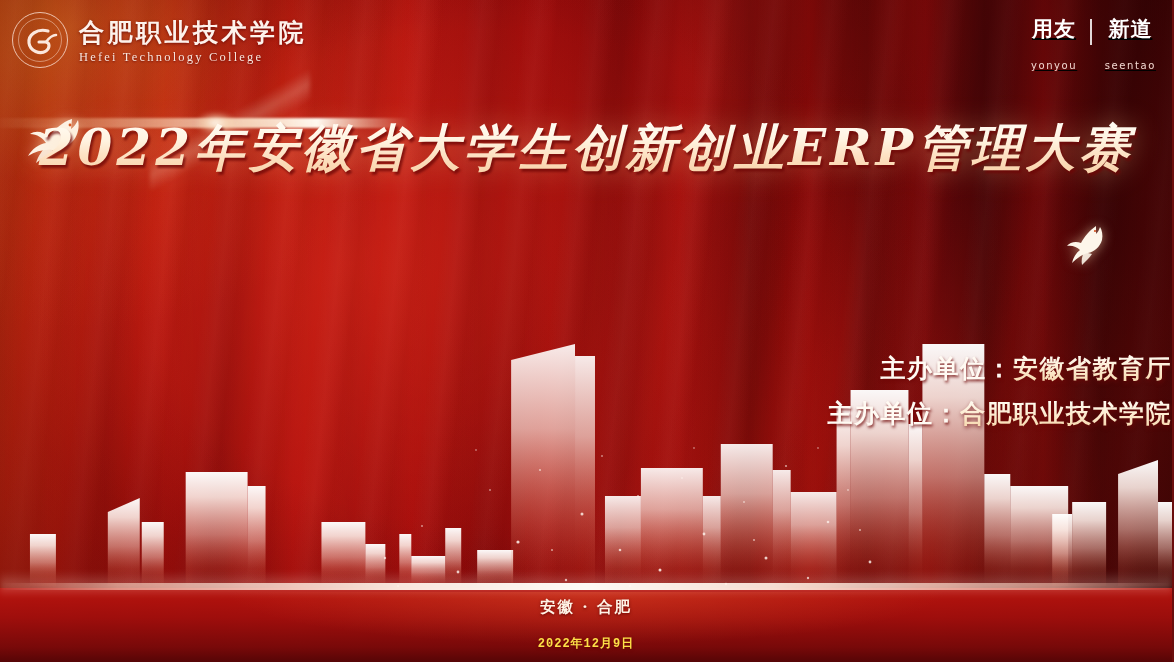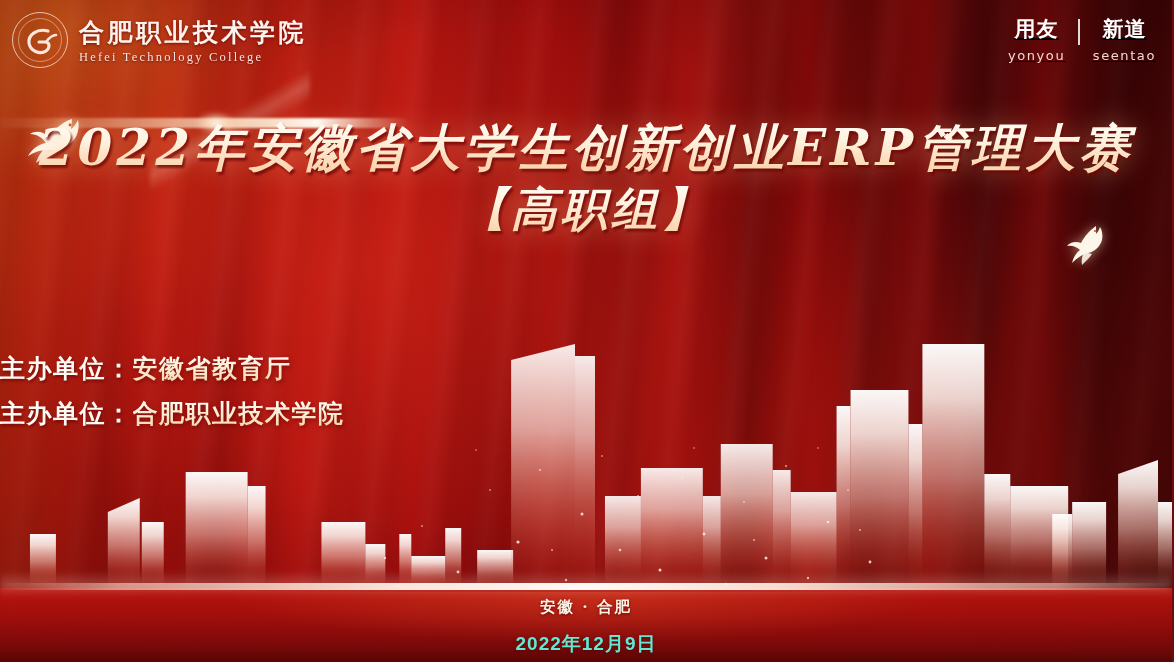--- a/index.html
+++ b/index.html
@@ -141,21 +141,21 @@
     display: flex; align-items: flex-start; gap: 13px;
   }
   .brand-unit { display: flex; flex-direction: column; align-items: center; text-decoration: underline; }
   .brand-cn {
     font-family: "DejaVu Sans", "Liberation Sans", sans-serif;
     font-size: 21px; font-weight: 700; color: #ffffff; letter-spacing: 1px;
     line-height: 1.05;
   }
   .brand-en {
     font-family: "DejaVu Sans", "Liberation Sans", sans-serif;
-    font-size: 13px; color: #f3d9d2; letter-spacing: 1.6px; margin-top: 8px;
+    font-size: 10px; color: #f3d9d2; letter-spacing: 1.6px; margin-top: 20px;
   }
   .brand-divider {
     width: 1.5px; height: 26px; background: rgba(255,255,255,0.85); margin-top: 1px;
   }
 
   
   .streak {
     position: absolute; left: -10px; top: 118px; width: 420px; height: 10px;
     background: linear-gradient(90deg,
       rgba(255,230,190,0) 0%, rgba(255,225,185,0.35) 25%,
@@ -198,21 +198,21 @@
   }
   .title-main {
     font-size: 50px; letter-spacing: 4px; line-height: 1.18;
   }
   .title-sub {
     font-size: 46px; letter-spacing: 4px; line-height: 1.25; margin-top: 4px;
   }
 
   
   .orgs {
-    position: absolute; left: 0; right: 0; top: 346px; text-align: left;
+    position: absolute; left: 0; right: 0; top: 346px; text-align: right;
   }
   .org-line {
     font-family: "DejaVu Serif", "Liberation Serif", serif;
     font-weight: 700;
     font-size: 25px;
     letter-spacing: 1.5px;
     line-height: 45px;
     white-space: nowrap;
   }
   .org-label {
@@ -230,23 +230,23 @@
   .footer {
     position: absolute; left: 0; right: 0; top: 596px; text-align: center;
   }
   .footer-place {
     font-family: "DejaVu Serif", "Liberation Serif", serif;
     font-weight: 700; font-size: 15.5px; letter-spacing: 2px;
     color: #fff3e6; text-shadow: 0 1px 3px rgba(90,3,3,0.8);
     line-height: 22px;
   }
   .footer-date {
-    font-family: Liberation Sans, sans-serif;
-    font-weight: 700; font-size: 19px; letter-spacing: 1px;
-    color: #5eead4; text-shadow: 0 1px 3px rgba(90,3,3,0.8);
+    font-family: Liberation Mono, monospace;
+    font-weight: 700; font-size: 12px; letter-spacing: 1px;
+    color: #fde047; text-shadow: 0 1px 3px rgba(90,3,3,0.8);
     margin-top: 16px; line-height: 20px;
   }
 </style>
 </head>
 <body>
 
 <div id="poster">
 
   <div class="bg-base"></div>
   <div class="bg-folds"></div>
@@ -397,21 +397,20 @@
                  C14 31, 11 36, 10 41 C15 36, 21 32, 26 31 C32 30, 38 25, 40 18
                  C41 13, 40 8, 38 5 C37 8, 36 10, 34 12 Z"></path>
         <path d="M22 30 C20 34, 19 39, 20 43 C24 39, 28 35, 30 32 Z" opacity=".9"></path>
       </g>
       <circle cx="33" cy="9" r="1.1" fill="#d4531f"></circle>
     </svg>
   </div>
 
   <div class="title-wrap">
     <div class="title-main">2022年安徽省大学生创新创业ERP管理大赛</div>
-    <div class="title-sub">【高职组】</div>
   </div>
 
   <div class="orgs">
     <div class="org-line">
       <span class="org-label">主办单位：</span><span class="org-value">安徽省教育厅</span>
     </div>
     <div class="org-line">
       <span class="org-label">主办单位：</span><span class="org-value">合肥职业技术学院</span>
     </div>
   </div>

